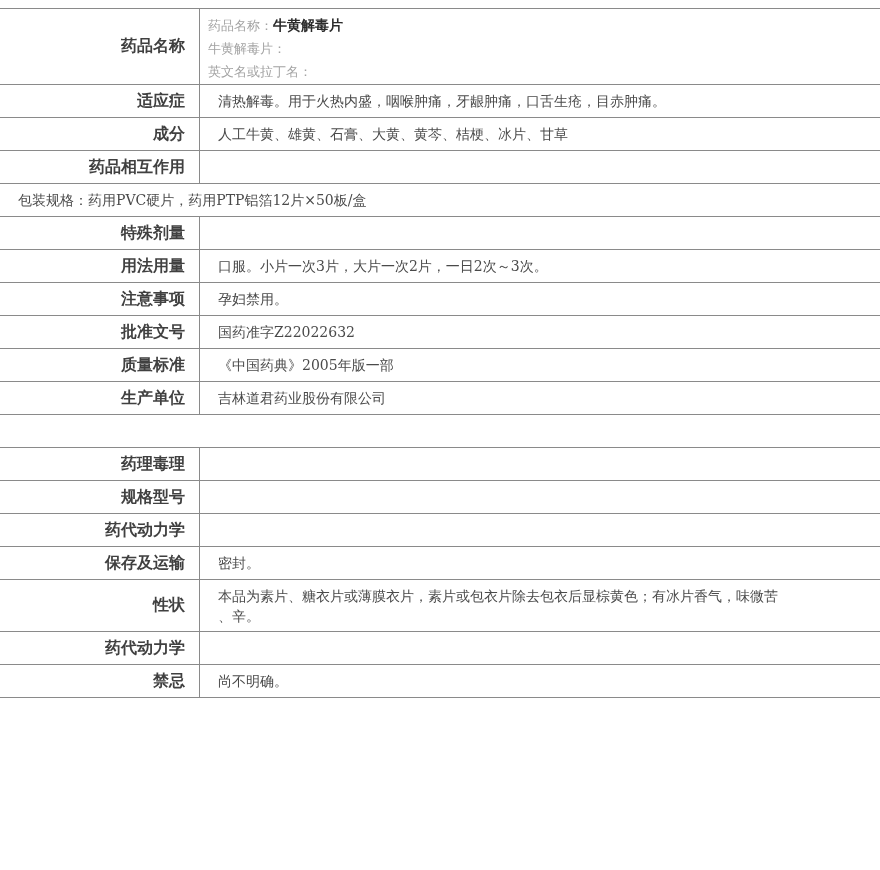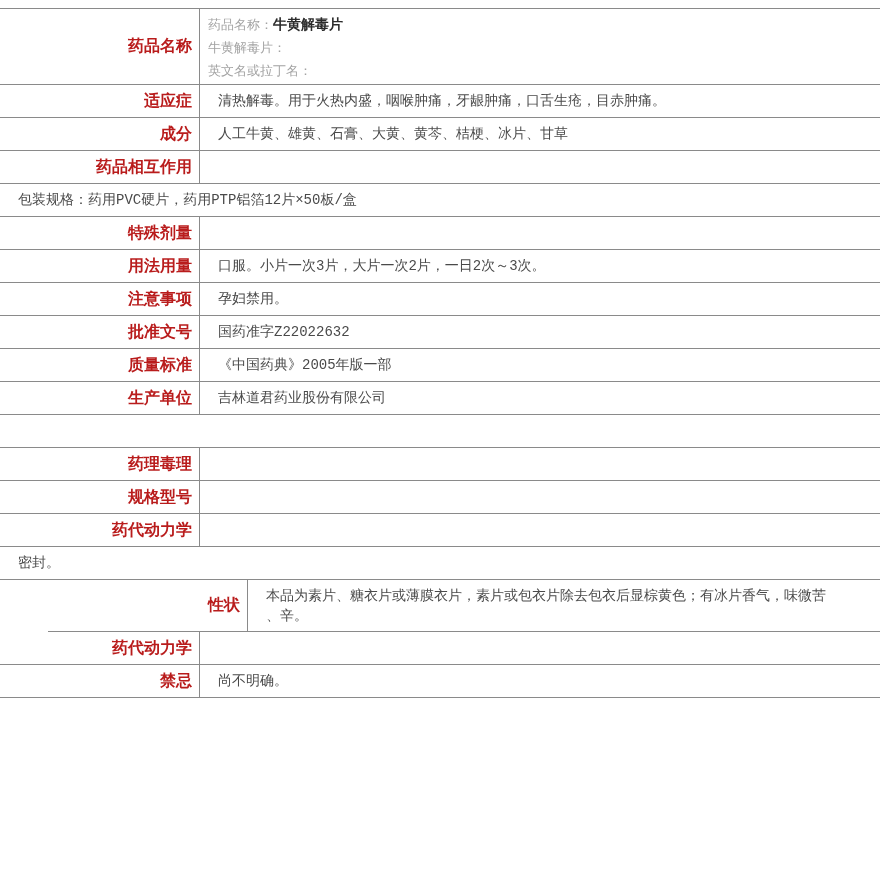--- a/index.html
+++ b/index.html
@@ -21,47 +21,46 @@
     left: 0;
     width: 880px;
     border-top: 1px solid #8a8a8a;
   }
   .row {
     display: flex;
     height: 32px;
     border-bottom: 1px solid #8a8a8a;
   }
   .row-name { height: 75px; }
-  .row-xl   { height: 51px; margin-left: 48px; }
+  .row-xl   { height: 51px; }
   .cell { box-sizing: border-box; }
   .label {
     width: 200px;
     flex: 0 0 200px;
     border-right: 1px solid #8a8a8a;
     display: flex;
     align-items: center;
     justify-content: flex-end;
-    padding-right: 7px;
+    padding-right: 14px;
     font-size: 16px;
     font-weight: bold;
-    color: #b91c1c;
+    color: #404040;
     letter-spacing: 0;
   }
   .value {
     flex: 1 1 auto;
     display: flex;
     align-items: center;
     padding-left: 18px;
     padding-right: 16px;
     font-size: 14px;
     color: #4a4a4a;
     white-space: pre-wrap;
     line-height: 20px;
     overflow: hidden;
-    font-family: Liberation Mono, monospace;
   }
   .value-name {
     display: block;
     padding-left: 8px;
     padding-top: 5px;
     white-space: normal;
   }
   .subline {
     line-height: 22px;
     font-size: 13px;
@@ -152,20 +151,21 @@
       <div class="cell label">规格型号</div>
       <div class="cell value"></div>
     </div>
 
     <div class="row">
       <div class="cell label">药代动力学</div>
       <div class="cell value"></div>
     </div>
 
     <div class="row">
+      <div class="cell label">保存及运输</div>
       <div class="cell value">密封。</div>
     </div>
 
     <div class="row row-xl">
       <div class="cell label">性状</div>
       <div class="cell value">本品为素片、糖衣片或薄膜衣片，素片或包衣片除去包衣后显棕黄色；有冰片香气，味微苦
 、辛。</div>
     </div>
 
     <div class="row">

